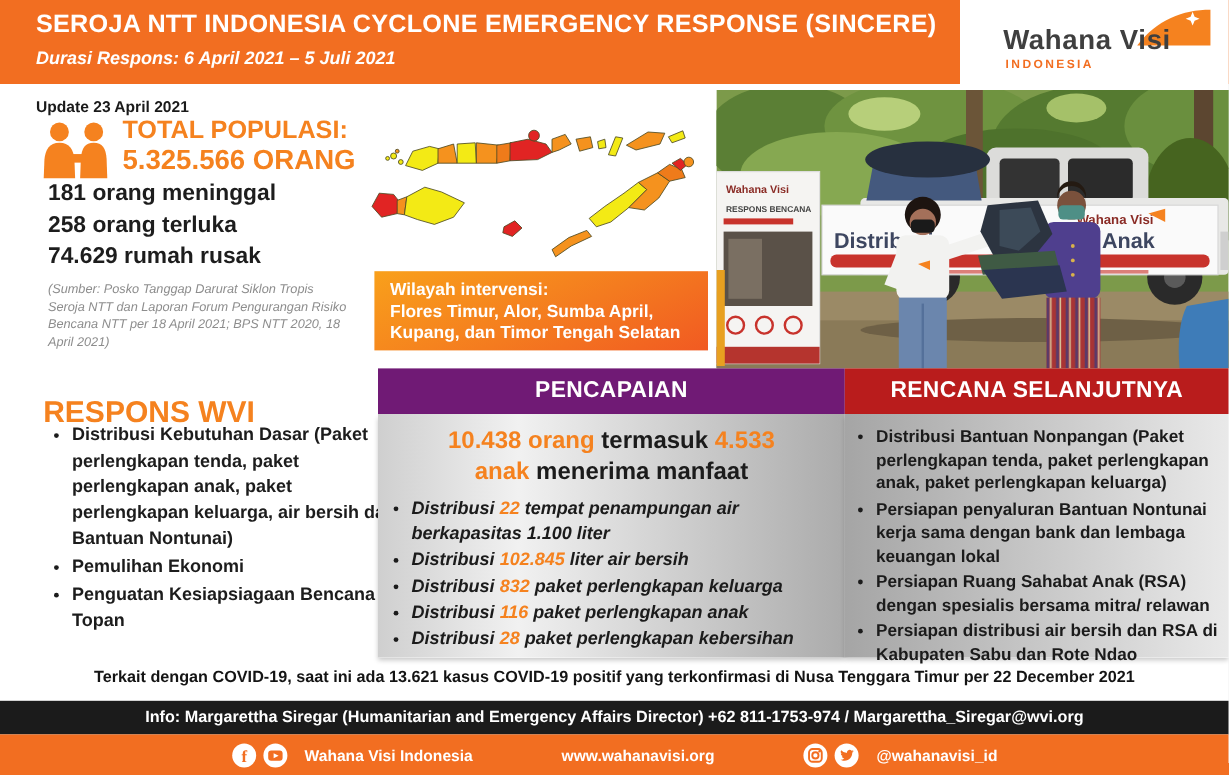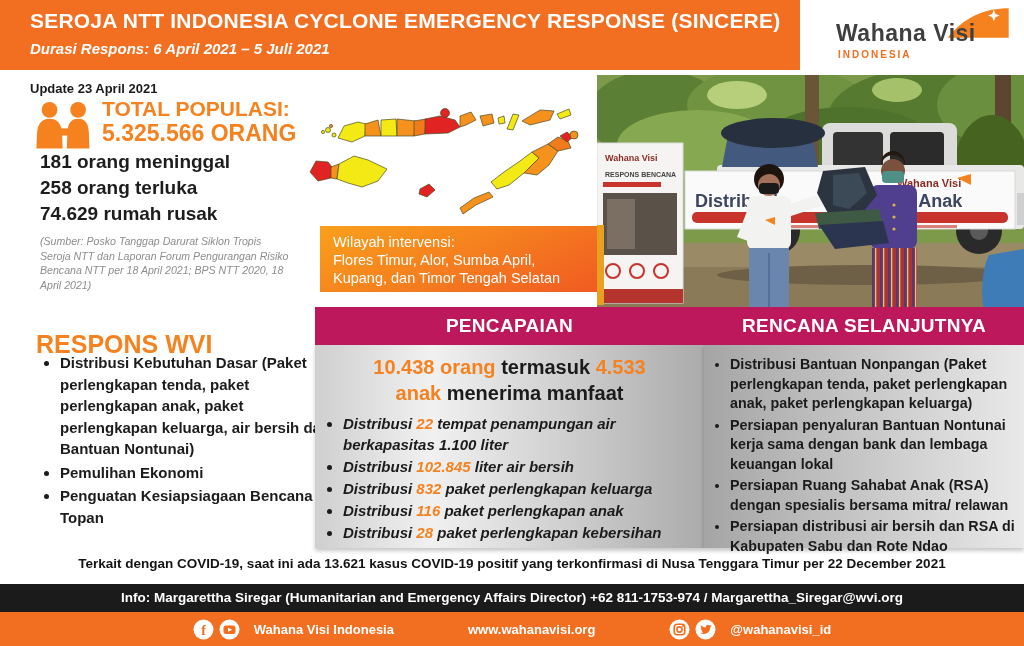--- a/index.html
+++ b/index.html
@@ -25,32 +25,32 @@
   .stats{left:40px;top:149px;font-size:19px;font-weight:800;color:#1d1d1d;line-height:26px;}
   .source{left:40px;top:234px;width:252px;font-size:10.6px;font-style:italic;color:#8d8d8d;line-height:14.5px;}
   .respons-title{left:36px;top:314px;font-size:25px;font-weight:800;color:#F5821F;margin-top:16px;}
   .respons-list{left:40px;top:352px;width:276px;margin:0;padding:0 0 0 20px;
                 font-size:15px;font-weight:700;color:#1c1c1c;line-height:21.5px;}
   .respons-list li{margin-bottom:2px;}
 
   
   .map{left:308px;top:84px;width:288px;height:142px;}
   .map polygon,.map circle{stroke:#4c4a22;stroke-width:.7;}
-  .wilayah{left:320px;top:226px;width:278px;height:66px;
+  .wilayah{left:312px;top:226px;width:278px;height:66px;
            background:linear-gradient(155deg,#F9A01B 0%,#F47B1F 55%,#F15A22 100%);
-           color:#fff;font-weight:400;font-size:14.5px;line-height:18px;padding:7px 0 0 13px;box-sizing:border-box;}
+           color:#fff;font-weight:700;font-size:14.5px;line-height:18px;padding:7px 0 0 13px;box-sizing:border-box;}
 
   
   .photo{left:597px;top:75px;width:427px;height:232px;}
   .photo text{font-family:"Liberation Sans",sans-serif;}
 
   
   .col-head{height:38px;color:#fff;font-size:19px;font-weight:800;text-align:center;line-height:38px;letter-spacing:.3px;}
-  .pen-head{left:315px;top:307px;width:389px;background:#be185d;}
-  .ren-head{left:704px;top:307px;width:320px;background:#be185d;}
+  .pen-head{left:315px;top:307px;width:389px;background:#701a75;}
+  .ren-head{left:704px;top:307px;width:320px;background:#b91c1c;}
   .pen-body{left:315px;top:345px;width:389px;height:203px;
             background:linear-gradient(to right,#cfcfcf 0%,#f1f1f1 30%,#ababab 100%);
             box-shadow:0 3px 4px rgba(0,0,0,.22);}
   .ren-body{left:704px;top:345px;width:320px;height:203px;
             background:linear-gradient(to right,#a5a5a5 0%,#e9e9e9 100%);
             box-shadow:0 3px 4px rgba(0,0,0,.22);}
   .headline{margin-top:9px;text-align:center;font-size:20px;font-weight:700;color:#1b1b1b;line-height:26px;}
   .accent{color:#F5821F;}
   .pen-list{margin:7px 0 0 0;padding:0 8px 0 28px;font-size:15px;font-weight:700;color:#1b1b1b;line-height:21px;font-style:italic;}
   .pen-list li{margin-bottom:1px;}

